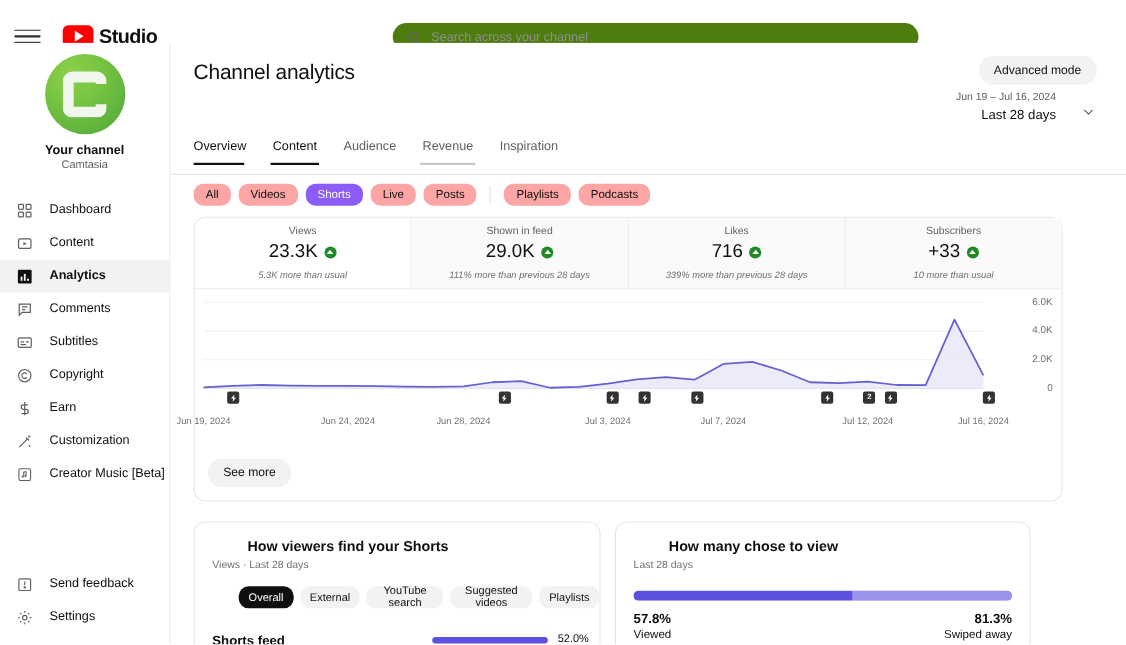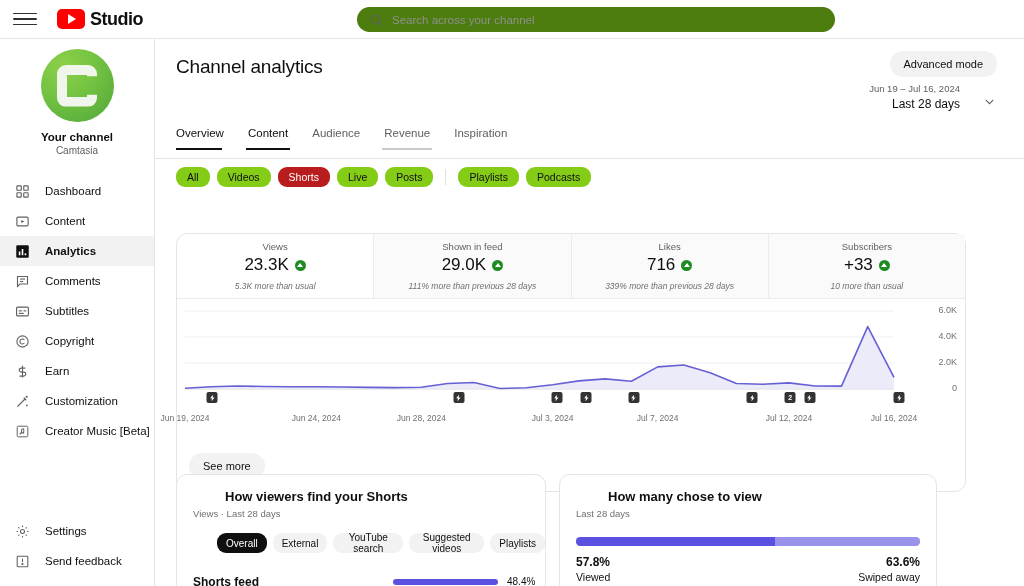--- a/index.html
+++ b/index.html
@@ -7,21 +7,21 @@
     width: 1024px; height: 586px;
     font-family: "Liberation Sans", sans-serif;
     background: #ffffff;
     color: #0f0f0f;
     overflow: hidden;
   }
   .app { position: relative; width: 1024px; height: 586px; }
 
   
   .topbar {
-    position: absolute; top: 0; left: 0; width: 1024px; height: 39px;
+    position: absolute; top: 14px; left: 0; width: 1024px; height: 39px;
     background: #fff; border-bottom: 1px solid #e5e5e5;
     display: flex; align-items: center;
   }
   .hamburger {
     width: 24px; height: 24px; margin-left: 13px;
     display: flex; flex-direction: column; justify-content: center; gap: 4px;
     cursor: pointer;
   }
   .hamburger i { display: block; height: 1.6px; background: #303030; border-radius: 1px; }
   .brand { display: flex; align-items: center; margin-left: 20px; cursor: pointer; }
@@ -138,34 +138,34 @@
   .tab.hovered::after {
     content: ""; position: absolute; left: 10px; right: 10px; bottom: 0;
     height: 2px; background: #c8c8c8;
   }
 
   .chips {
     position: absolute; left: 21px; top: 128px;
     display: flex; align-items: center; gap: 7px;
   }
   .chip {
-    background: #84cc16; border: 0; border-radius: 9px;
+    background: #fca5a5; border: 0; border-radius: 9px;
     height: 20px; padding: 0 11px; font-size: 10.5px; color: #0f0f0f;
     font-family: "Liberation Sans", sans-serif; cursor: pointer;
     display: flex; align-items: center; font-weight: 500;
   }
-  .chip.selected { background: #b91c1c; color: #fff; }
+  .chip.selected { background: #8b5cf6; color: #fff; }
   .chip-divider { width: 1px; height: 16px; background: #e0e0e0; margin: 0 5px; }
 
   
   .card {
     position: absolute; background: #fff;
     border: 1px solid #e5e5e5; border-radius: 11px;
   }
-  .metrics-card { left: 21px; top: 158px; width: 790px; height: 259px; margin-top: 36px; }
+  .metrics-card { left: 21px; top: 158px; width: 790px; height: 259px; }
   .metrics-row { display: flex; height: 64px; }
   .metric {
     flex: 1; text-align: center; padding-top: 7px;
     border-right: 1px solid #ececec; position: relative;
   }
   .metric:last-child { border-right: 0; }
   .metric.dim { background: #fafafa; }
   .metric-label { font-size: 9.5px; color: #606060; }
   .metric-value {
     font-size: 17px; color: #0f0f0f; margin-top: 3px;
@@ -370,35 +370,35 @@
           </svg>
         </span>
         <span class="nav-label">Creator Music [Beta]</span>
       </div>
     </div>
 
     <div class="nav-bottom">
       <div class="nav-item">
         <span class="nav-icon">
           <svg width="15" height="15" viewBox="0 0 24 24" fill="none" stroke="currentColor" stroke-width="1.7">
-            <circle cx="12" cy="12" r="3.2"></circle>
-            <path d="M12 2.5v2.4M12 19.1v2.4M21.5 12h-2.4M4.9 12H2.5M18.7 5.3l-1.7 1.7M7 17l-1.7 1.7M18.7 18.7L17 17M7 7L5.3 5.3"></path>
-          </svg>
-        </span>
-        <span class="nav-label">Settings</span>
-      </div>
-      <div class="nav-item">
-        <span class="nav-icon">
-          <svg width="15" height="15" viewBox="0 0 24 24" fill="none" stroke="currentColor" stroke-width="1.7">
             <rect x="3.5" y="3.5" width="17" height="17" rx="1.5"></rect>
             <line x1="12" y1="7.5" x2="12" y2="13"></line>
               <circle cx="12" cy="16" r="0.9" fill="currentColor"></circle>
           </svg>
         </span>
         <span class="nav-label">Send feedback</span>
+      </div>
+      <div class="nav-item">
+        <span class="nav-icon">
+          <svg width="15" height="15" viewBox="0 0 24 24" fill="none" stroke="currentColor" stroke-width="1.7">
+            <circle cx="12" cy="12" r="3.2"></circle>
+            <path d="M12 2.5v2.4M12 19.1v2.4M21.5 12h-2.4M4.9 12H2.5M18.7 5.3l-1.7 1.7M7 17l-1.7 1.7M18.7 18.7L17 17M7 7L5.3 5.3"></path>
+          </svg>
+        </span>
+        <span class="nav-label">Settings</span>
       </div>
     </div>
   </div>
 
   <div class="main">
     <div class="page-title">Channel analytics</div>
     <button class="advanced-btn">Advanced mode</button>
 
     <div class="daterange">
       <div class="dr-text">
@@ -550,39 +550,39 @@
         <button class="subchip">YouTube search</button>
         <button class="subchip">Suggested videos</button>
         <button class="subchip">Playlists</button>
       </div>
       <div style="margin-top:16px">
         <div class="src-row">
           <div class="src-name">Shorts feed</div>
           <div class="src-track">
             <div class="src-bar" id="bar0" style="width: 105px;"></div>
           </div>
-          <div class="src-pct">48.4%</div>
+          <div class="src-pct">52.0%</div>
         </div>
 
       </div>
     </div>
 
     <div class="card view-card">
       <div class="card-h">How many chose to view</div>
       <div class="card-sub">Last 28 days</div>
       <div class="split-bar">
         <div class="split-a" id="splitA" style="width: 57.8%;"></div>
         <div class="split-b"></div>
       </div>
       <div class="split-legend">
         <div>
           <div class="leg-pct">57.8%</div>
           <div class="leg-lab">Viewed</div>
         </div>
         <div class="leg-right">
-          <div class="leg-pct">63.6%</div>
+          <div class="leg-pct">81.3%</div>
           <div class="leg-lab">Swiped away</div>
         </div>
       </div>
 
     </div>
   </div>
 </div>
 
 </body></html>

